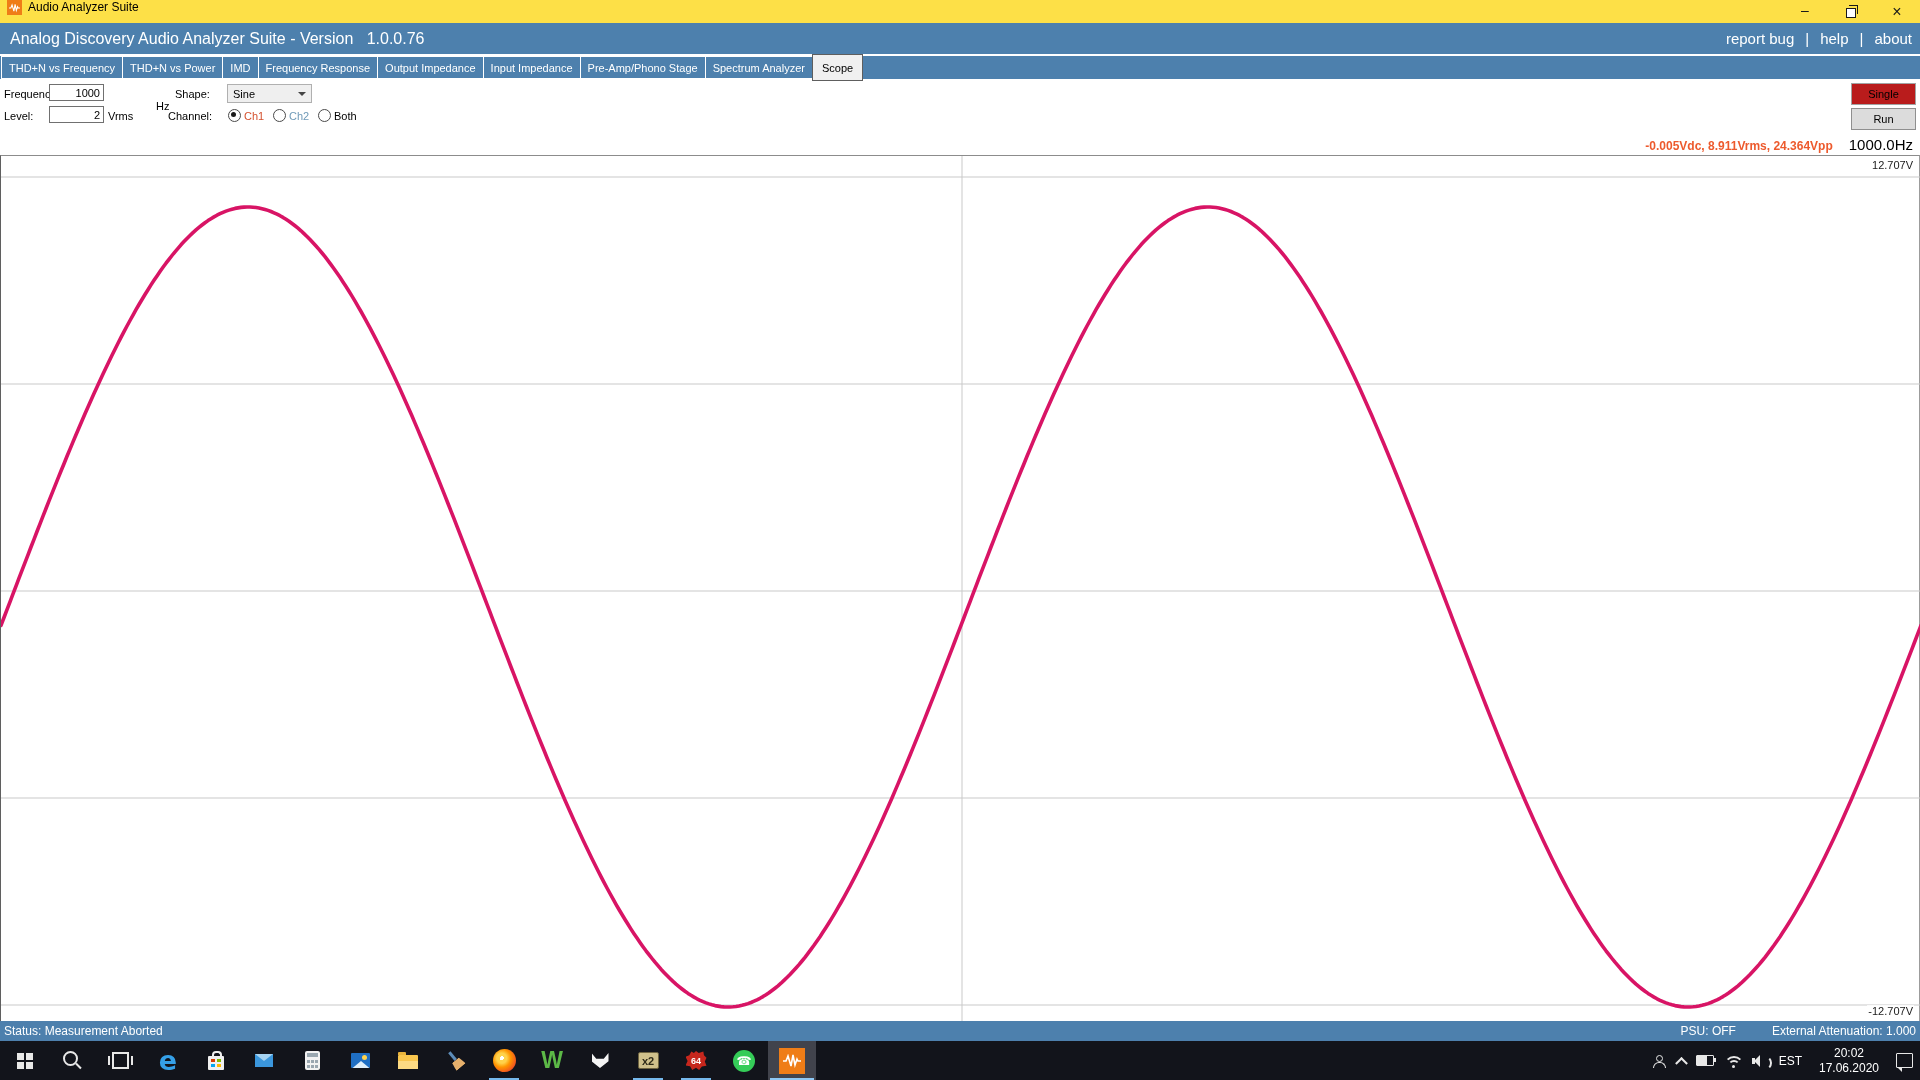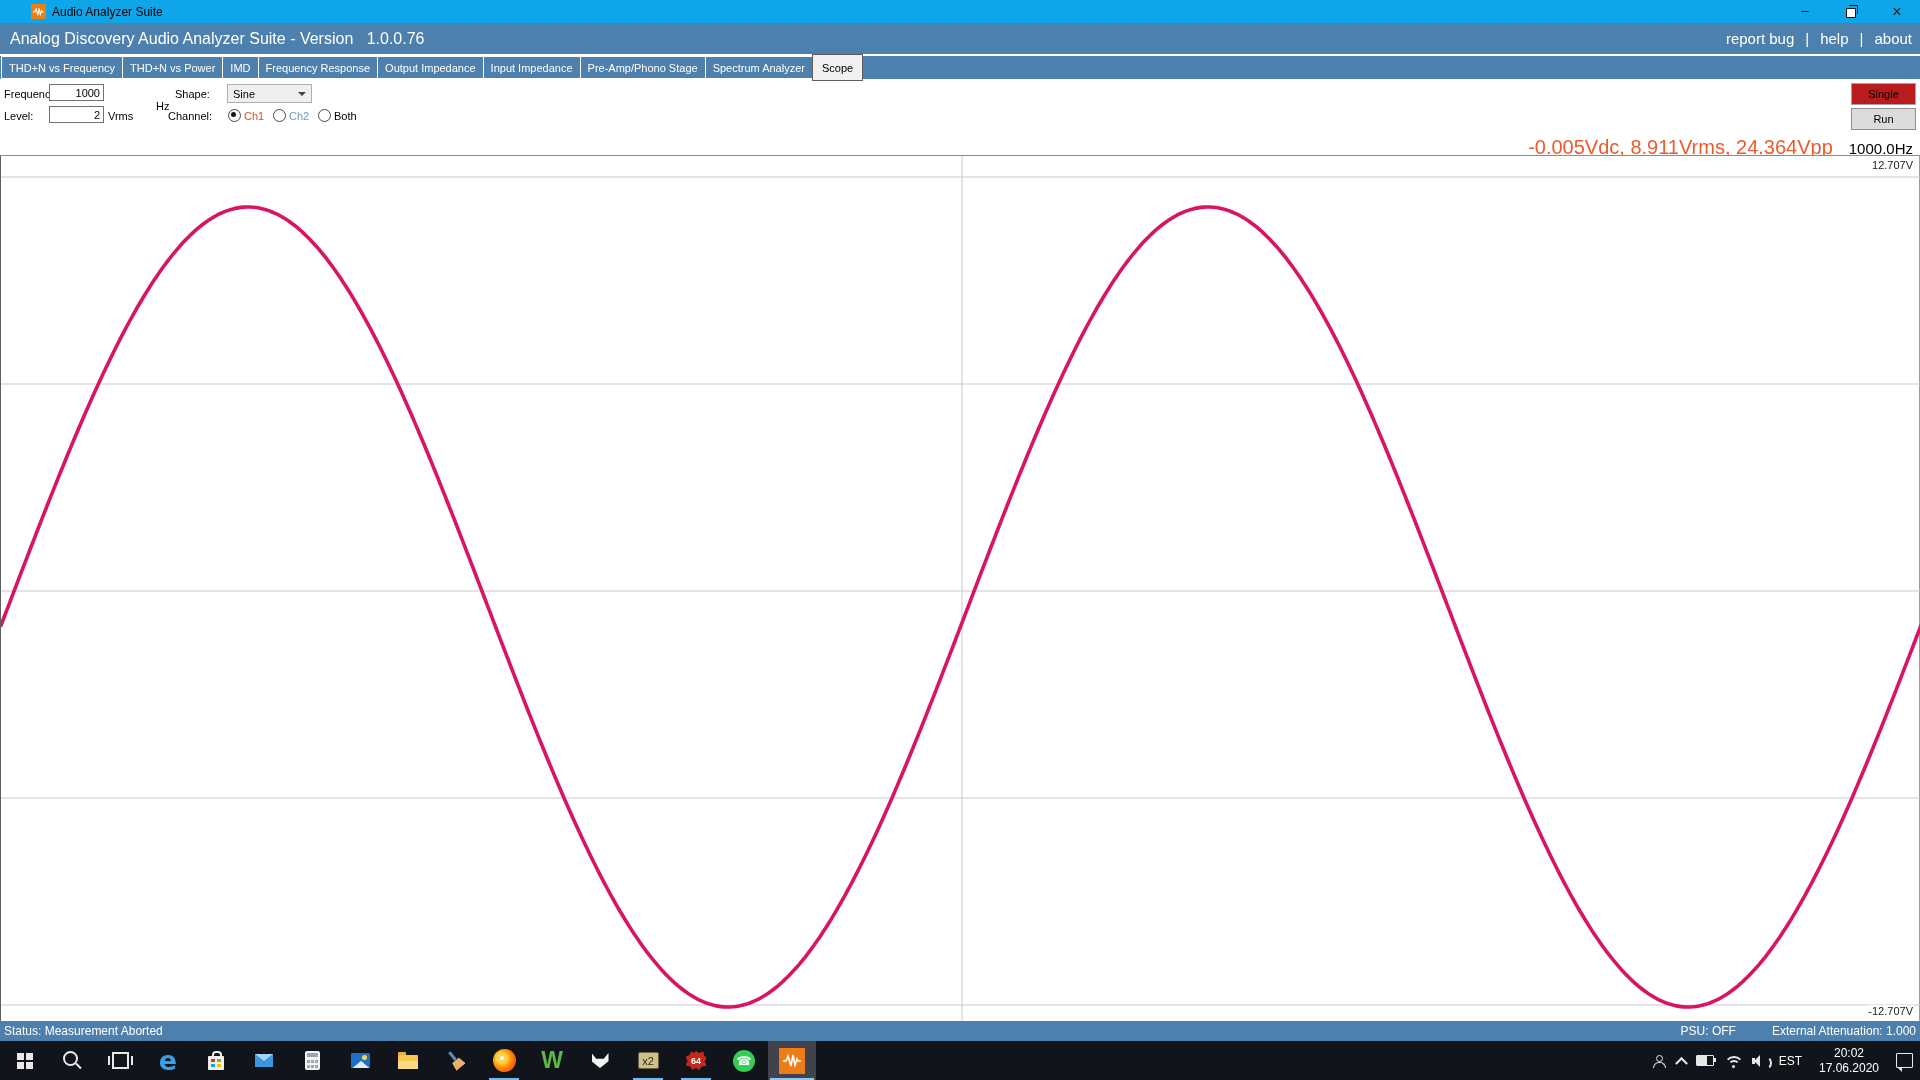--- a/index.html
+++ b/index.html
@@ -1,19 +1,19 @@
 <!DOCTYPE html>
 <html><head>
 <meta charset="utf-8">
 <style>
   html,body{margin:0;padding:0;}
   body{width:1920px;height:1080px;position:relative;overflow:hidden;background:#fff;
        font-family:"Liberation Sans",sans-serif;cursor:default;-webkit-user-select:none;user-select:none;}
   
-  .titlebar{position:absolute;top:0;left:0;right:0;height:23px;background:#0ea5e9;display:flex;align-items:center;padding-left:24px;}
+  .titlebar{position:absolute;top:0;left:0;right:0;height:23px;background:#fde047;display:flex;align-items:flex-start;}
   .app-icon{width:15px;height:15px;margin:0 6px 0 7px;background:#ef7d17;display:flex;align-items:center;justify-content:center;flex:0 0 auto;}
   .win-title{font-size:12px;color:#000;}
   .cap-btns{margin-left:auto;display:flex;height:100%;}
   .cap-btn{width:46px;height:100%;display:flex;align-items:center;justify-content:center;color:#1a1a1a;}
   .min-glyph{font-size:14px;line-height:1;transform:translateY(-2px);}
   .close-x{font-size:16px;line-height:1;}
   .ic-restore{width:8px;height:8px;border:1px solid #1a1a1a;background:#fff;position:relative;margin-top:3px;}
   .ic-restore::before{content:"";position:absolute;left:2px;top:-4px;width:8px;height:8px;border-top:1px solid #1a1a1a;border-right:1px solid #1a1a1a;}
   
   .header{position:absolute;top:23px;left:0;right:0;height:31px;background:#4d80ad;color:#fff;display:flex;align-items:center;}
@@ -33,21 +33,21 @@
        padding:0 3px;font-family:"Liberation Sans",sans-serif;background:#fff;color:#000;}
   .combo{position:absolute;left:227px;top:5px;width:78px;height:17px;border:1px solid #b0b0b0;background:#efefef;
          display:flex;align-items:center;padding-left:5px;cursor:pointer;}
   .combo-arrow{margin-left:auto;margin-right:5px;width:0;height:0;border-left:4px solid transparent;border-right:4px solid transparent;border-top:4px solid #444;}
   .radio{position:absolute;width:11px;height:11px;border:1px solid #4a4a4a;border-radius:50%;background:#fff;}
   .radio.checked::after{content:"";position:absolute;left:2px;top:2px;width:5px;height:5px;border-radius:50%;background:#1a1a1a;}
   .btn{position:absolute;right:4px;width:63px;height:20px;background:#b91c1c;border:1px solid #a3a3a3;
        display:flex;align-items:center;justify-content:center;font-size:11px;color:#000;cursor:pointer;}
   .btn.run{background:#dcdcdc;border-color:#8f8f8f;}
   .readout{position:absolute;right:7px;top:57px;display:flex;align-items:baseline;gap:16px;}
-  .measure{font-size:20px;}
+  .measure{font-size:12px;font-weight:bold;}
   .freq-readout{font-size:15px;color:#000;}
   
   .scope{position:absolute;top:155px;left:0;right:0;height:866px;background:#fff;
          border-top:1px solid #8c8c8c;border-left:1px solid #5f5f5f;border-right:1px solid #9c9c9c;box-sizing:border-box;}
   .scope svg{position:absolute;left:0;top:0;display:block;}
   .y-label{position:absolute;right:5px;font-size:11px;color:#1a1a1a;background:rgba(255,255,255,.8);padding:0 1px;}
   .y-max{top:3px;}
   .y-min{top:849px;}
   
   .statusbar{position:absolute;top:1021px;left:0;right:0;height:20px;background:#4d80ad;color:#fff;
@@ -91,21 +91,21 @@
   .ic-ccleaner{width:14px;height:16px;position:relative;transform:rotate(-40deg);}
   .ic-ccleaner::before{content:"";position:absolute;left:6px;top:-3px;width:3px;height:10px;background:#5d8cb8;}
   .ic-ccleaner::after{content:"";position:absolute;left:1px;top:7px;width:12px;height:9px;background:#e6b06c;
      clip-path:polygon(15% 0,85% 0,100% 100%,0 100%);}
   .ic-firefox{width:23px;height:23px;border-radius:50%;
      background:radial-gradient(circle at 38% 40%,#ffffff 0 2px,#ffd24b 2px 5px,#ff9500 9px,#f35b1c 14px,#a6006c 24px);}
   .ic-w{color:#5cb947;font-weight:bold;font-size:23px;line-height:1;}
   .ic-foobar{width:17px;height:15px;background:#f4f4f4;
      clip-path:polygon(0 0,28% 38%,72% 38%,100% 0,100% 55%,50% 100%,0 55%);}
   .ic-x2{width:19px;height:15px;background:#cfc08b;border:1px solid #6d6340;border-radius:2px;color:#2e2a18;
-     font-size:11px;font-weight:normal;display:flex;align-items:center;justify-content:center;}
+     font-size:11px;font-weight:bold;display:flex;align-items:center;justify-content:center;}
   .ic-64{width:21px;height:19px;background:#c6271d;color:#fff;font-size:9px;font-weight:bold;
      display:flex;align-items:center;justify-content:center;
      clip-path:polygon(50% 0,63% 10%,85% 2%,88% 22%,100% 35%,92% 55%,100% 78%,78% 82%,65% 100%,50% 88%,32% 100%,22% 80%,0 76%,10% 52%,0 30%,18% 22%,28% 2%,40% 10%);}
   .ic-whatsapp{width:22px;height:22px;border-radius:50%;background:#35cc58;display:flex;align-items:center;justify-content:center;
      color:#fff;font-size:12px;font-family:"DejaVu Sans",sans-serif;}
   .ic-aas{width:26px;height:26px;background:#ef7d17;display:flex;align-items:center;justify-content:center;}
   
   .tray{margin-left:auto;display:flex;align-items:center;gap:10px;padding-right:7px;}
   .tray>*{flex:0 0 auto;}
   .ic-people{width:15px;height:12px;position:relative;}

